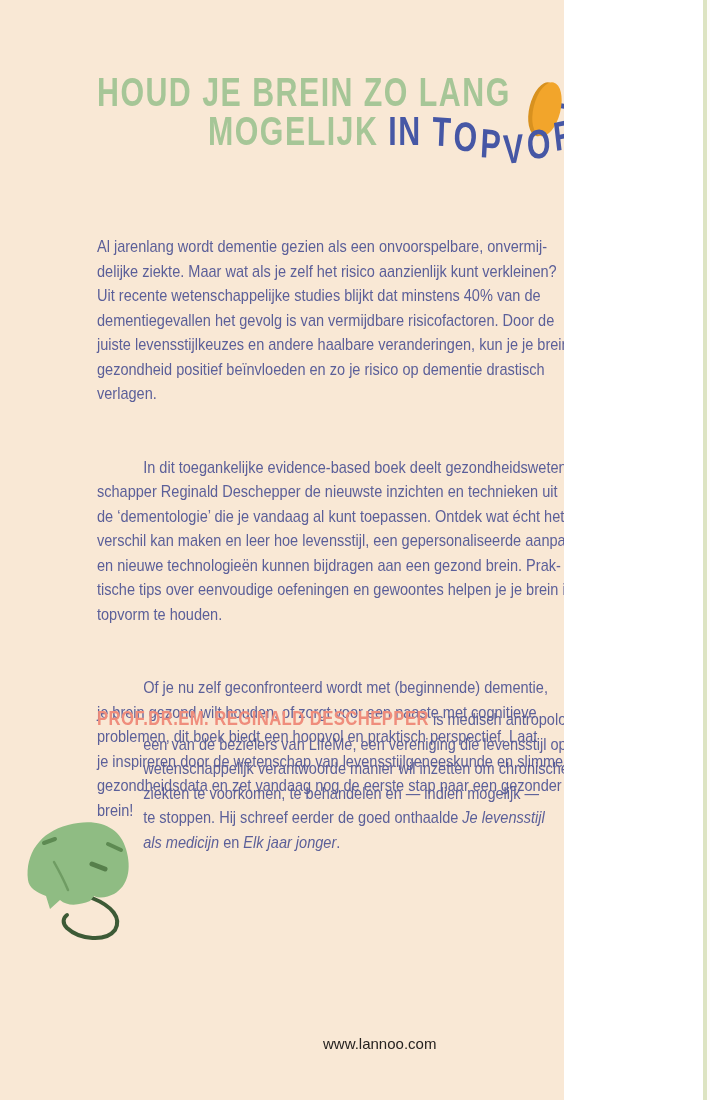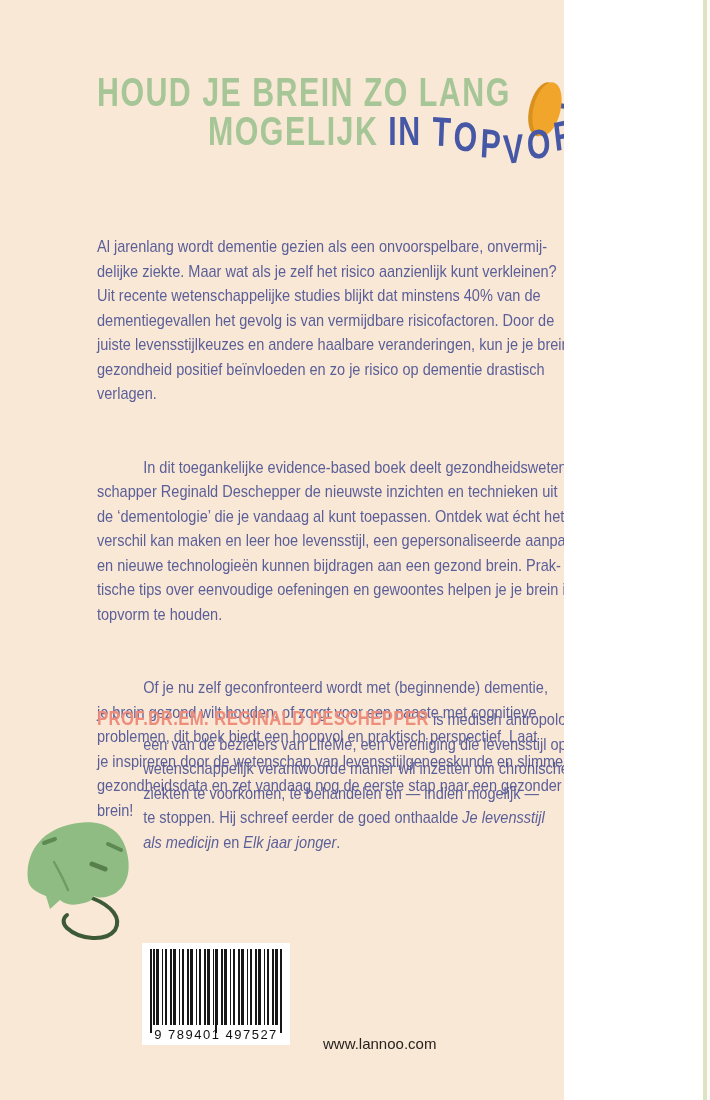--- a/index.html
+++ b/index.html
@@ -168,26 +168,19 @@
       <rect x="66" y="92" width="62" height="26" rx="7" fill="none" stroke="#f3a32c" stroke-width="5"></rect>
     </g>
     <g transform="rotate(6 46 120)">
       <path d="M32 86 L62 90 L51 117 Q48 126 42 125 Q36 124 35 115 Z" fill="#dc503b" stroke="#f2b2a0" stroke-width="3" stroke-linejoin="round"></path>
       <line x1="45" y1="122" x2="43" y2="148" stroke="#f2b2a0" stroke-width="5"></line>
       <ellipse cx="45" cy="151" rx="17" ry="4.5" fill="#f2b2a0"></ellipse>
     </g>
     <line x1="8" y1="50" x2="121" y2="128" stroke="#8e2415" stroke-width="5.5" stroke-linecap="round"></line>
   </svg>
 
-  <div class="barcode">
-    <div class="bars"></div>
-    <div class="guard g1"></div>
-    <div class="guard g2"></div>
-    <div class="guard g3"></div>
-    <div class="isbn">9 789401 497527</div>
-  </div>
 
   <div class="website">www.lannoo.com</div>
 
 </div>
 
 <div class="edge-strip-green"></div>
 <div class="edge-strip-white"></div>
 
 </body></html>

